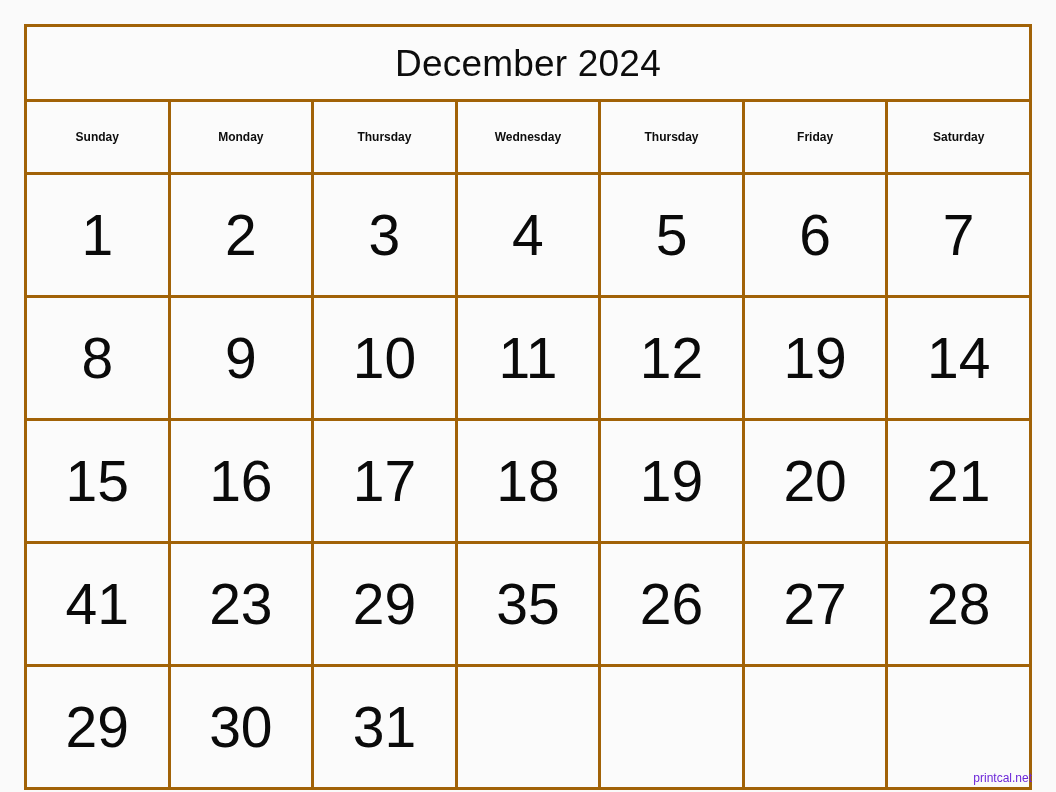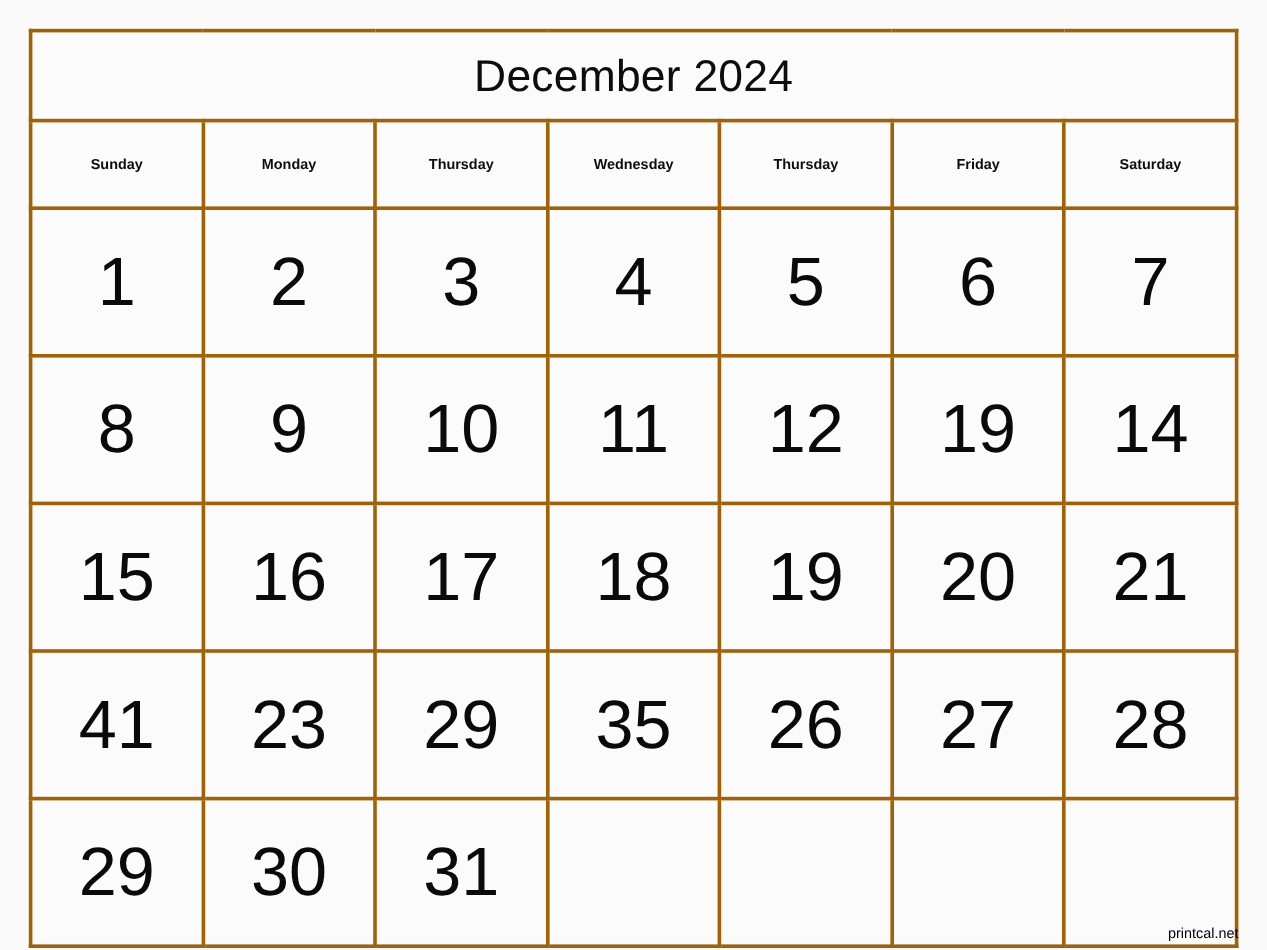--- a/index.html
+++ b/index.html
@@ -87,21 +87,21 @@
 
   
   #footer-bar {
     position: absolute;
     left: 24px;
     top: 768px;
     width: 1008px;
     height: 20px;
     text-align: right;
     font-size: 12px;
-    color: #000000;
+    color: #6d28d9;
     line-height: 20px;
     white-space: nowrap;
   }
 </style>
 </head>
 <body>
 
 <div id="calendar-page">
 
   <table class="calendar">

